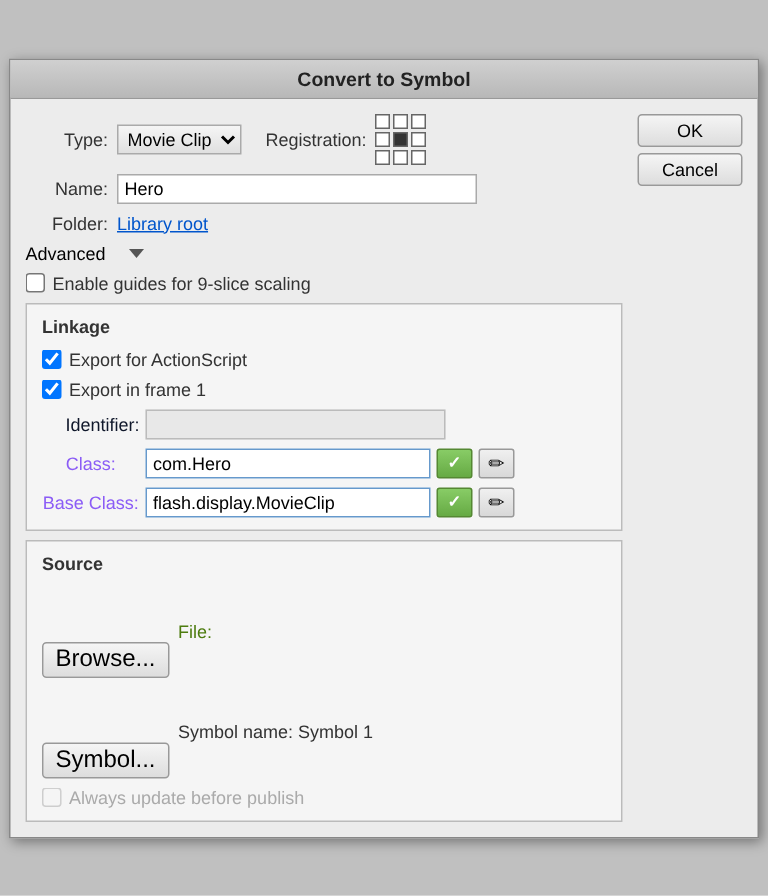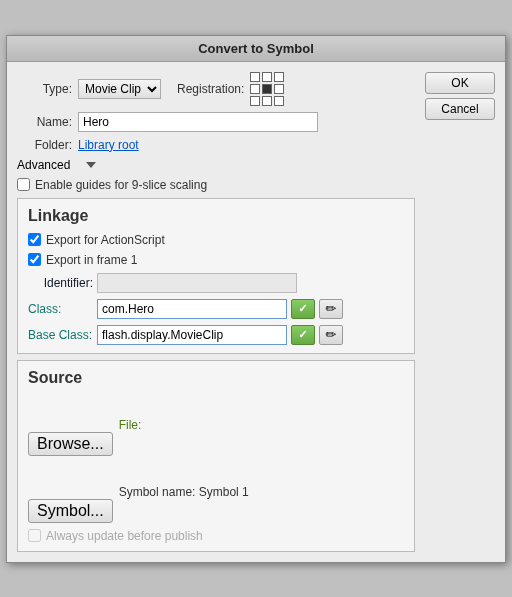--- a/index.html
+++ b/index.html
@@ -133,21 +133,21 @@
       background: #f5f5f5;
       padding: 8px 10px;
       display: flex;
       flex-direction: column;
       gap: 6px;
     }
     .section-title {
       font-weight: bold;
       color: #333;
       margin-bottom: 2px;
-      font-size: 16px;
+      font-size: 12px;
     }
     .identifier-row {
       display: flex;
       align-items: center;
       gap: 4px;
     }
     .identifier-label {
       min-width: 65px;
       text-align: right;
       color: #0f172a;
@@ -161,22 +161,22 @@
       width: 200px;
       color: #999;
     }
     .class-row {
       display: flex;
       align-items: center;
       gap: 4px;
     }
     .class-label {
       min-width: 65px;
-      text-align: left;
-      color: #0f766e;
+      text-align: center;
+      color: #8b5cf6;
     }
     .class-input {
       border: 1px solid #6699cc;
       background: white;
       padding: 2px 4px;
       font-size: 12px;
       height: 20px;
       width: 190px;
     }
     .icon-btn {

